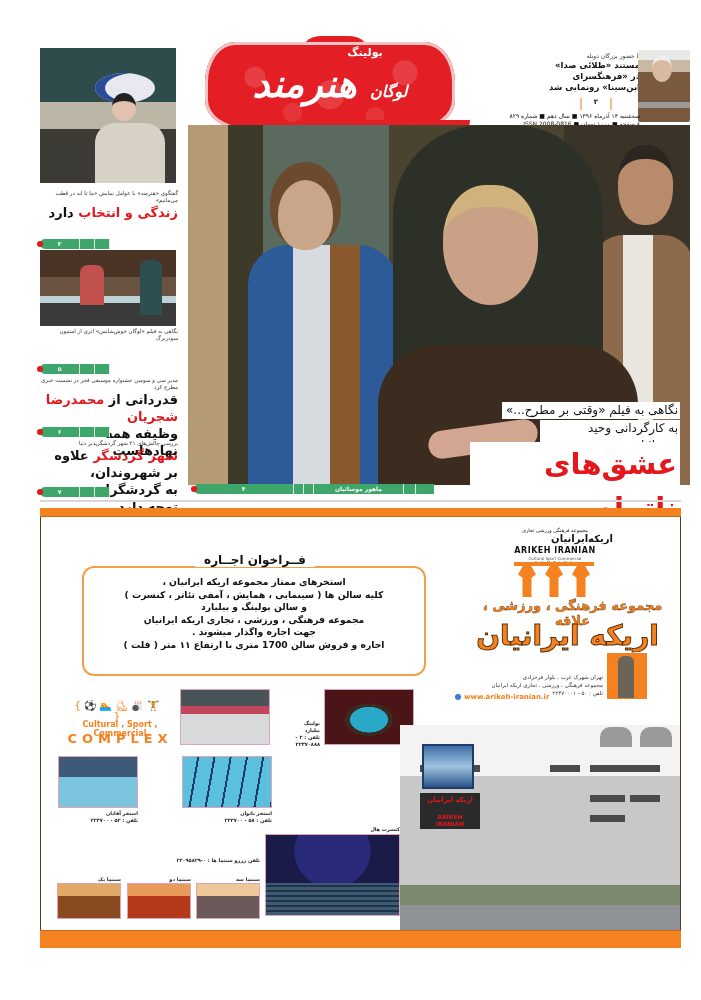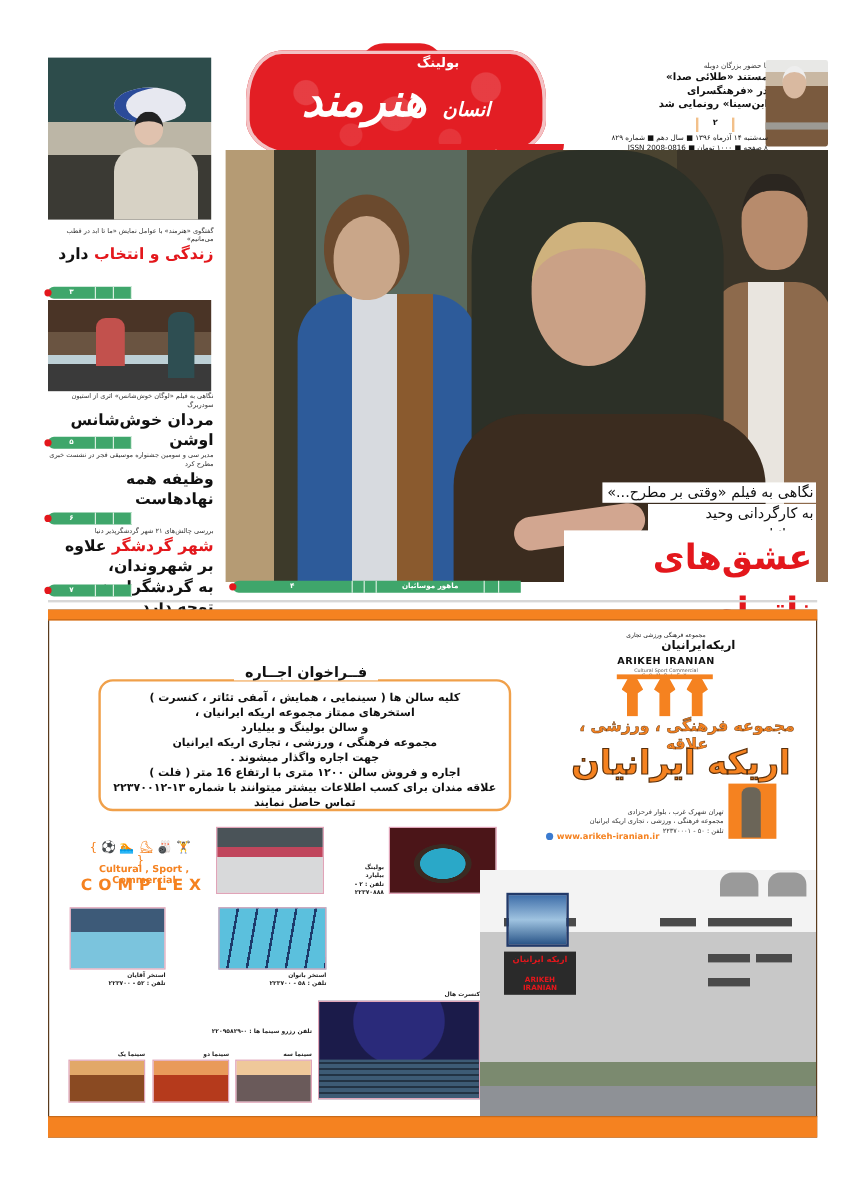--- a/index.html
+++ b/index.html
@@ -150,21 +150,21 @@
   .bld-tank { width: 32px; height: 20px; background: #9a9a9a; border-radius: 10px 10px 0 0; }
 </style>
 </head>
 <body>
 
 <div class="abs masthead-scallop"></div>
 <div class="abs masthead"></div>
 <div class="abs mast-bottom"></div>
 <div class="abs mast-small ctr">بولینگ</div>
 <div class="abs mast-title rtl ctr">
-  <span style="font-size:16px;">انسان</span>
+  <span style="font-size:16px;">لوگان</span>
   <span>هنرمند</span>
 </div>
 <div class="abs mast-slogan rtl ctr">...سایه گرم تو، اهل هنر شوی</div>
 
 <div class="abs teaser-kicker rtl">با حضور بزرگان دوبله</div>
 <div class="abs teaser-title rtl">مستند «طلائی صدا» در «فرهنگسرای ابن‌سینا» رونمایی شد</div>
 <div class="abs teaser-page ctr">۲</div>
 <div class="abs teaser-photo"></div>
 <div class="abs dateline rtl">
   <div>سه‌شنبه ۱۴ آذرماه ۱۳۹۶ ■ سال دهم ■ شماره ۸۲۹</div>
@@ -218,33 +218,36 @@
   </div>
 </div>
 
 <div class="abs left-photo2">
   <div class="abs lp2-a"></div>
   <div class="abs lp2-b"></div>
 </div>
 
 <div class="abs left-col rtl" style="top:328px;">
   <div class="l-kicker">نگاهی به فیلم «لوگان خوش‌شانس» اثری از استیون سودربرگ</div>
-  <div class="l-head">مردان خوش‌شانس اوشن</div>
 </div>
 <div class="abs" style="left:40px; top:364px; width:138px;">
   <div class="tabstrip" style="position:relative; width:70px;">
     <span class="dot"></span>
     <span class="seg" style="width:40px;">۵</span>
     <span class="seg" style="width:15px;"></span>
     <span class="seg" style="width:15px;"></span>
   </div>
 </div>
 
 <div class="abs left-col rtl" style="top:377px;">
   <div class="l-kicker">مدیر سی و سومین جشنواره موسیقی فجر در نشست خبری مطرح کرد</div>
+  <div class="l-head">
+    <span>قدردانی از</span>
+    <span class="l-red">محمدرضا شجریان</span>
+  </div>
   <div class="l-head">وظیفه همه نهادهاست</div>
 </div>
 <div class="abs" style="left:40px; top:427px; width:138px;">
   <div class="tabstrip" style="position:relative; width:70px;">
     <span class="dot"></span>
     <span class="seg" style="width:40px;">۶</span>
     <span class="seg" style="width:15px;"></span>
     <span class="seg" style="width:15px;"></span>
   </div>
 </div>
@@ -267,27 +270,26 @@
 </div>
 
 <div class="abs" style="left:40px; top:500px; width:641px; height:2px; background:#d8d8d8;"></div>
 
 <div class="abs ad"></div>
 <div class="abs ad-topbar"></div>
 
 <div class="abs ad-box"></div>
 <div class="abs ad-box-title rtl ctr">فــراخوان اجــاره</div>
 <div class="abs ad-box-body rtl ctr">
+  <div>استخرهای ممتاز مجموعه اریکه ایرانیان ،</div>
   <div>کلیه سالن ها ( سینمایی ، همایش ، آمفی تئاتر ، کنسرت )</div>
-  <div>استخرهای ممتاز مجموعه اریکه ایرانیان ،</div>
   <div>و سالن بولینگ و بیلیارد</div>
   <div>مجموعه فرهنگی ، ورزشی ، تجاری اریکه ایرانیان</div>
   <div>جهت اجاره واگذار میشوند .</div>
-  <div>اجاره و فروش سالن ۱۲۰۰ متری با ارتفاع 16 متر ( فلت )</div>
-  <div>علاقه مندان برای کسب اطلاعات بیشتر میتوانند با شماره ۱۳-۲۲۳۷۰۰۱۲ تماس حاصل نمایند</div>
+  <div>اجاره و فروش سالن 1700 متری با ارتفاع ۱۱ متر ( فلت )</div>
 </div>
 
 <div class="abs ad-logo-small ctr rtl">مجموعه فرهنگی ورزشی تجاری</div>
 <div class="abs ad-logo-fa ctr rtl">اریکه‌ایرانیان</div>
 <div class="abs ad-logo-en ctr">ARIKEH IRANIAN</div>
 <div class="abs ad-logo-sub ctr">Cultural Sport Commercial</div>
 <div class="abs ad-logo-complex ctr">COMPLEX</div>
 <div class="abs ad-figbar"></div>
 <div class="abs ad-figures">
   <span class="ad-figure"></span>

